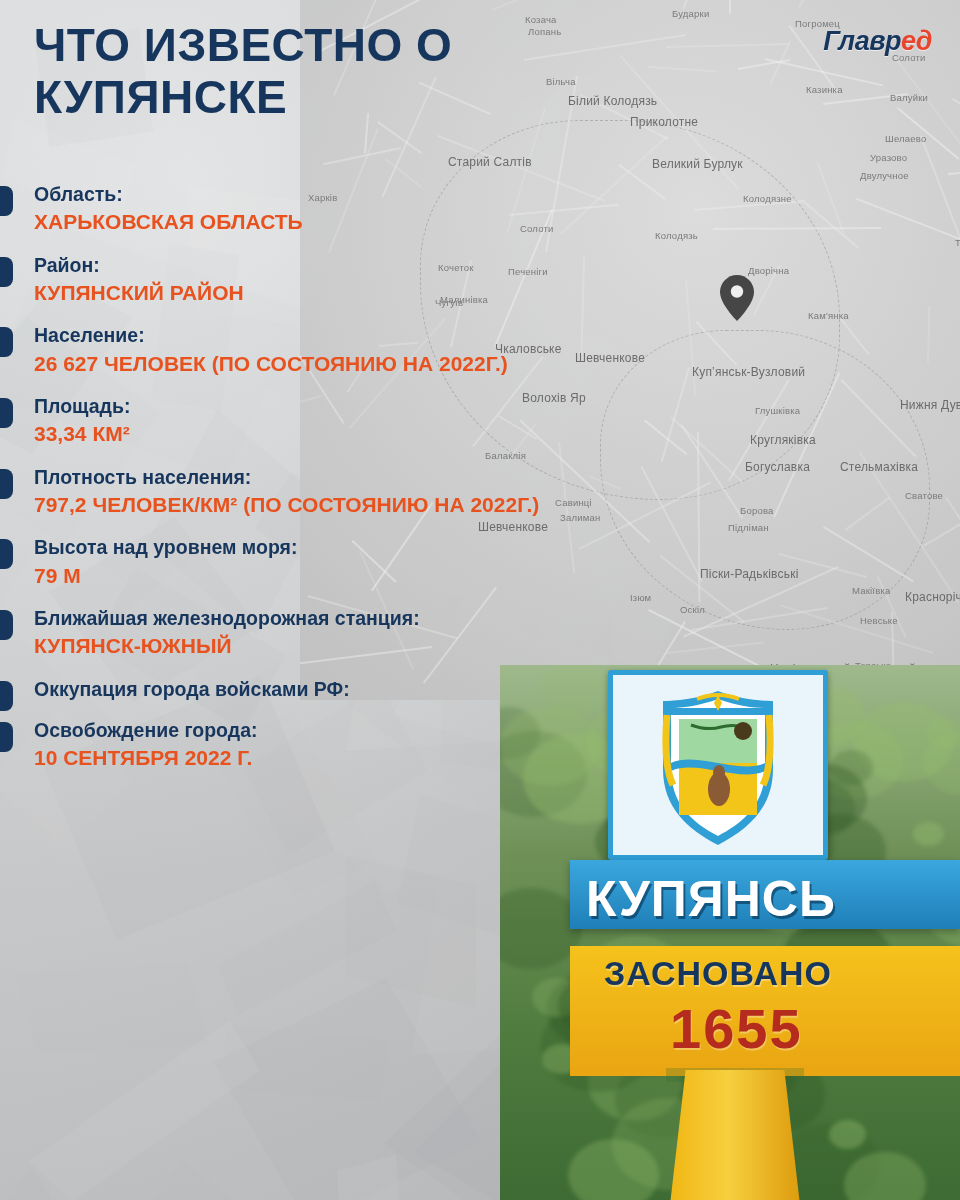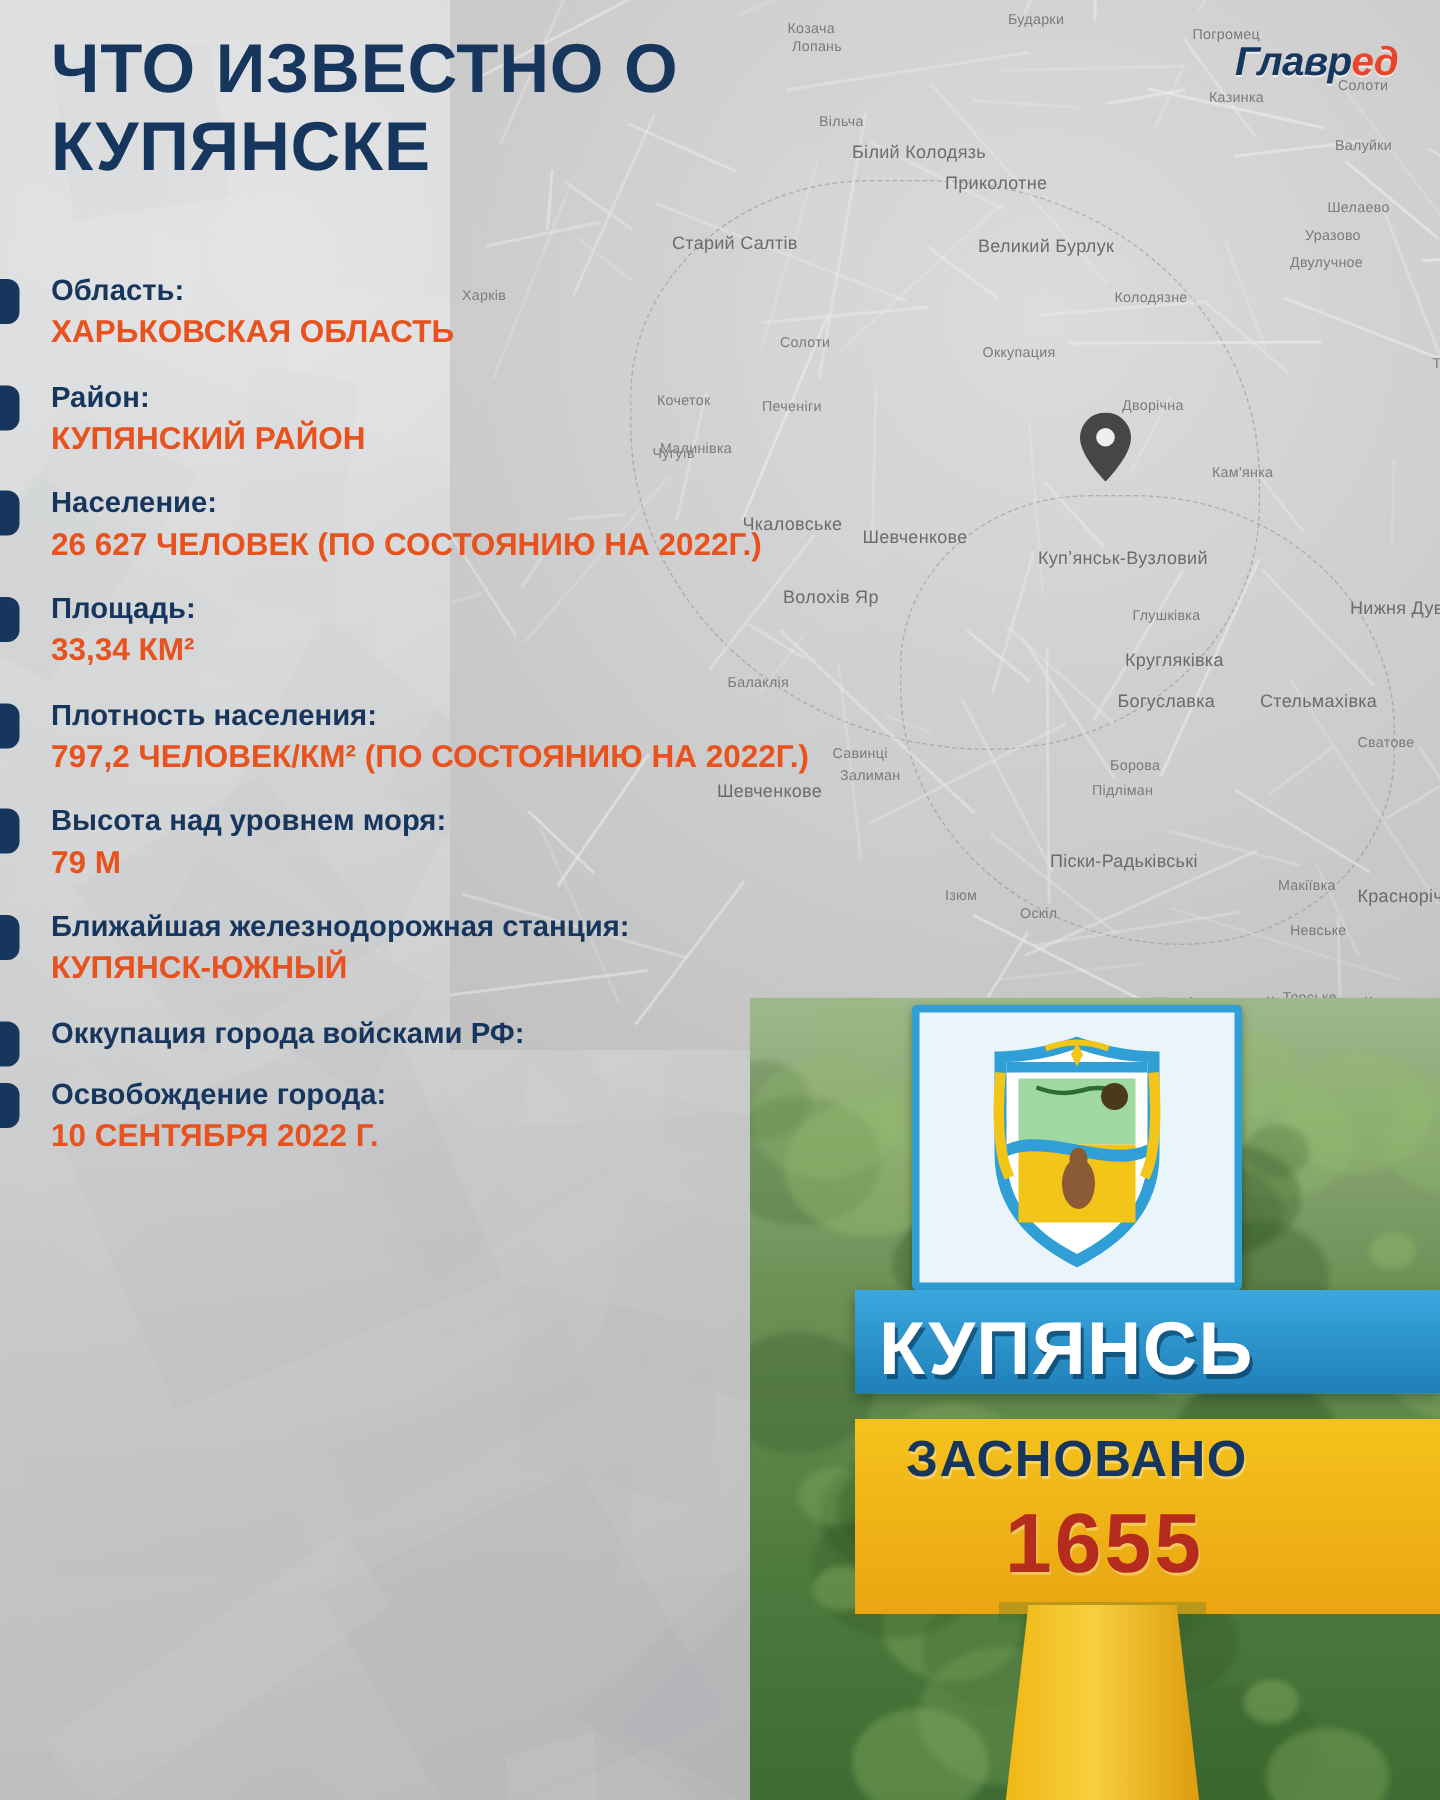--- a/index.html
+++ b/index.html
@@ -375,34 +375,34 @@
       <div class="map-line" style="left: 401.133px; top: 582.151px; width: 130.164px; transform: rotate(242.231deg); opacity: 0.43;"></div>
       <div class="map-line" style="left: 522.766px; top: 103.041px; width: 84.7929px; transform: rotate(353.449deg); opacity: 0.72;"></div>
       <div class="map-line" style="left: 190.474px; top: 114.885px; width: 77.9891px; transform: rotate(203.771deg); opacity: 0.6;"></div>
     </div>
   <div id="map-labels">
       <div class="map-label" style="left: 372px; top: 8px;">Бударки</div>
       <div class="map-label" style="left: 495px; top: 18px;">Погромец</div>
       <div class="map-label" style="left: 592px; top: 52px;">Солоти</div>
       <div class="map-label" style="left: 225px; top: 14px;">Козача</div>
       <div class="map-label" style="left: 228px; top: 26px;">Лопань</div>
-      <div class="map-label" style="left: 506px; top: 60px; text-align: center;">Казинка</div>
+      <div class="map-label" style="left: 506px; top: 84px; text-align: center;">Казинка</div>
       <div class="map-label" style="left: 590px; top: 92px;">Валуйки</div>
       <div class="map-label" style="left: 246px; top: 76px;">Вільча</div>
       <div class="map-label big" style="left: 268px; top: 94px;">Білий Колодязь</div>
       <div class="map-label big" style="left: 330px; top: 115px;">Приколотне</div>
       <div class="map-label" style="left: 585px; top: 133px;">Шелаево</div>
       <div class="map-label" style="left: 570px; top: 152px;">Уразово</div>
       <div class="map-label" style="left: 560px; top: 170px;">Двулучное</div>
       <div class="map-label big" style="left: 148px; top: 155px;">Старий Салтів</div>
       <div class="map-label big" style="left: 352px; top: 157px;">Великий Бурлук</div>
       <div class="map-label" style="left: 8px; top: 192px;">Харків</div>
       <div class="map-label" style="left: 443px; top: 193px;">Колодязне</div>
       <div class="map-label" style="left: 220px; top: 223px;">Солоти</div>
-      <div class="map-label" style="left: 355px; top: 230px;">Оккупация</div>
+      <div class="map-label" style="left: 355px; top: 230px;">Колодязь</div>
       <div class="map-label" style="left: 655px; top: 237px;">Тр</div>
       <div class="map-label" style="left: 138px; top: 262px;">Кочеток</div>
       <div class="map-label" style="left: 208px; top: 266px;">Печеніги</div>
       <div class="map-label" style="left: 448px; top: 265px;">Дворічна</div>
       <div class="map-label" style="left: 135px; top: 297px; text-align: right;">Чугуїв</div>
       <div class="map-label" style="left: 140px; top: 294px;">Малинівка</div>
       <div class="map-label" style="left: 508px; top: 310px;">Кам'янка</div>
       <div class="map-label big" style="left: 195px; top: 342px;">Чкаловське</div>
       <div class="map-label big" style="left: 275px; top: 351px;">Шевченкове</div>
       <div class="map-label big" style="left: 392px; top: 365px;">Купʼянськ-Вузловий</div>

